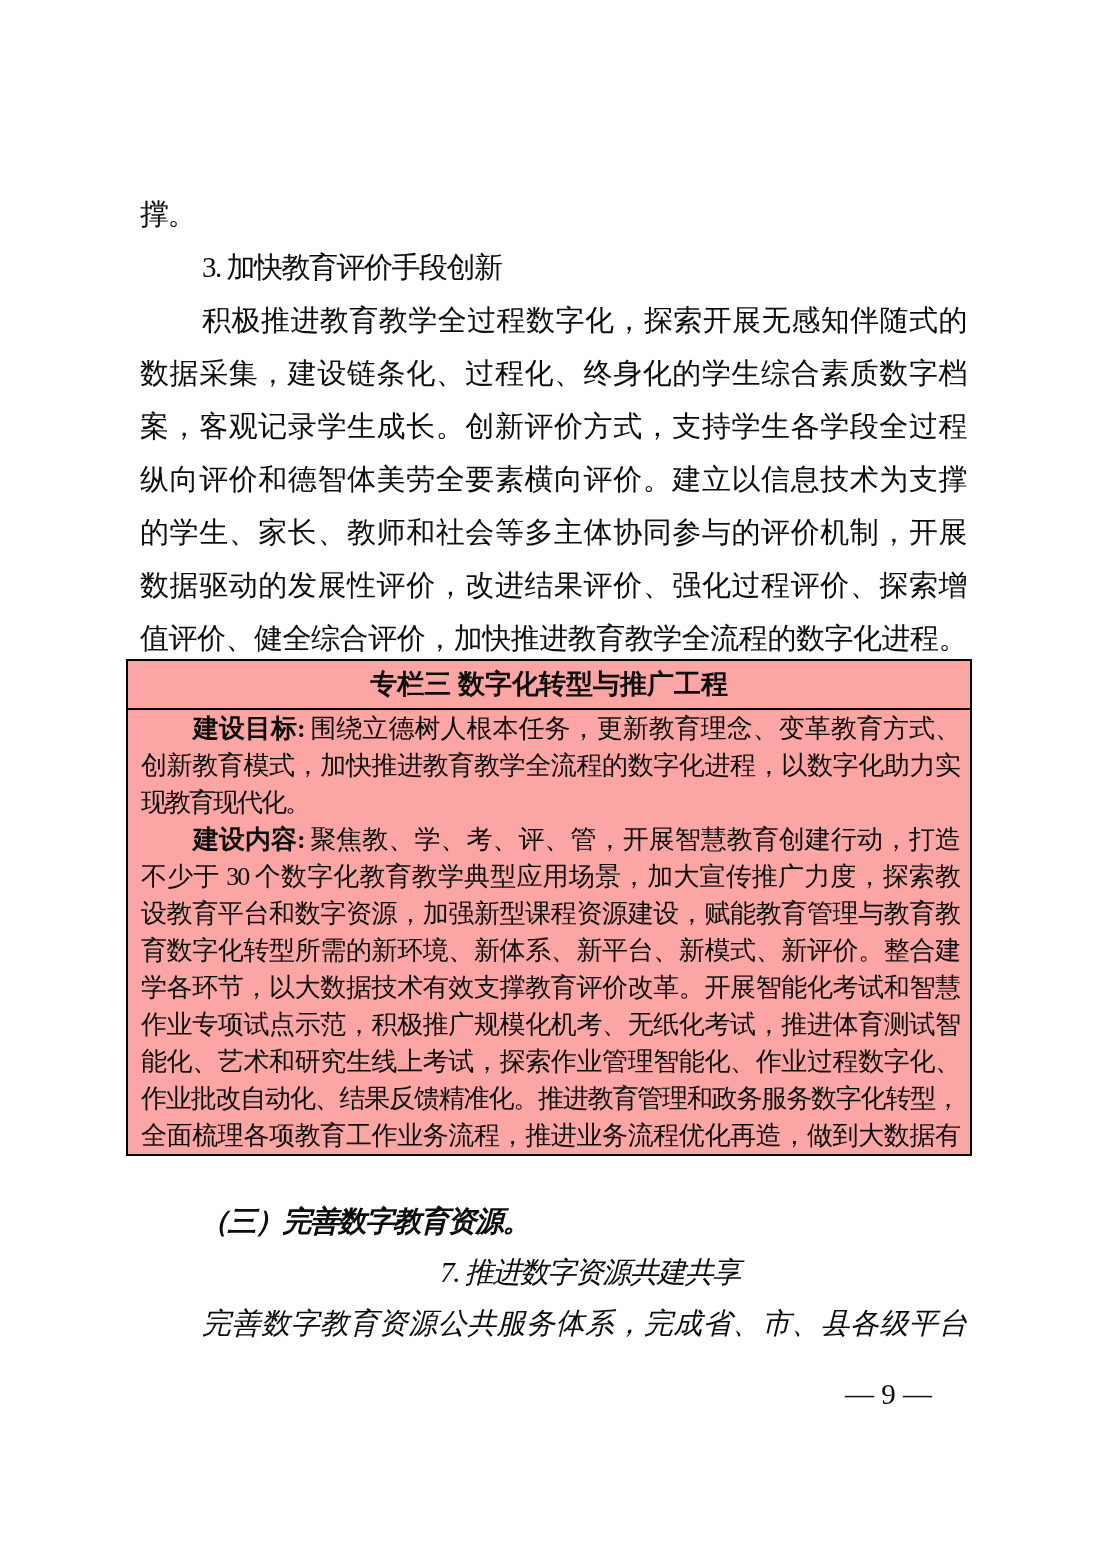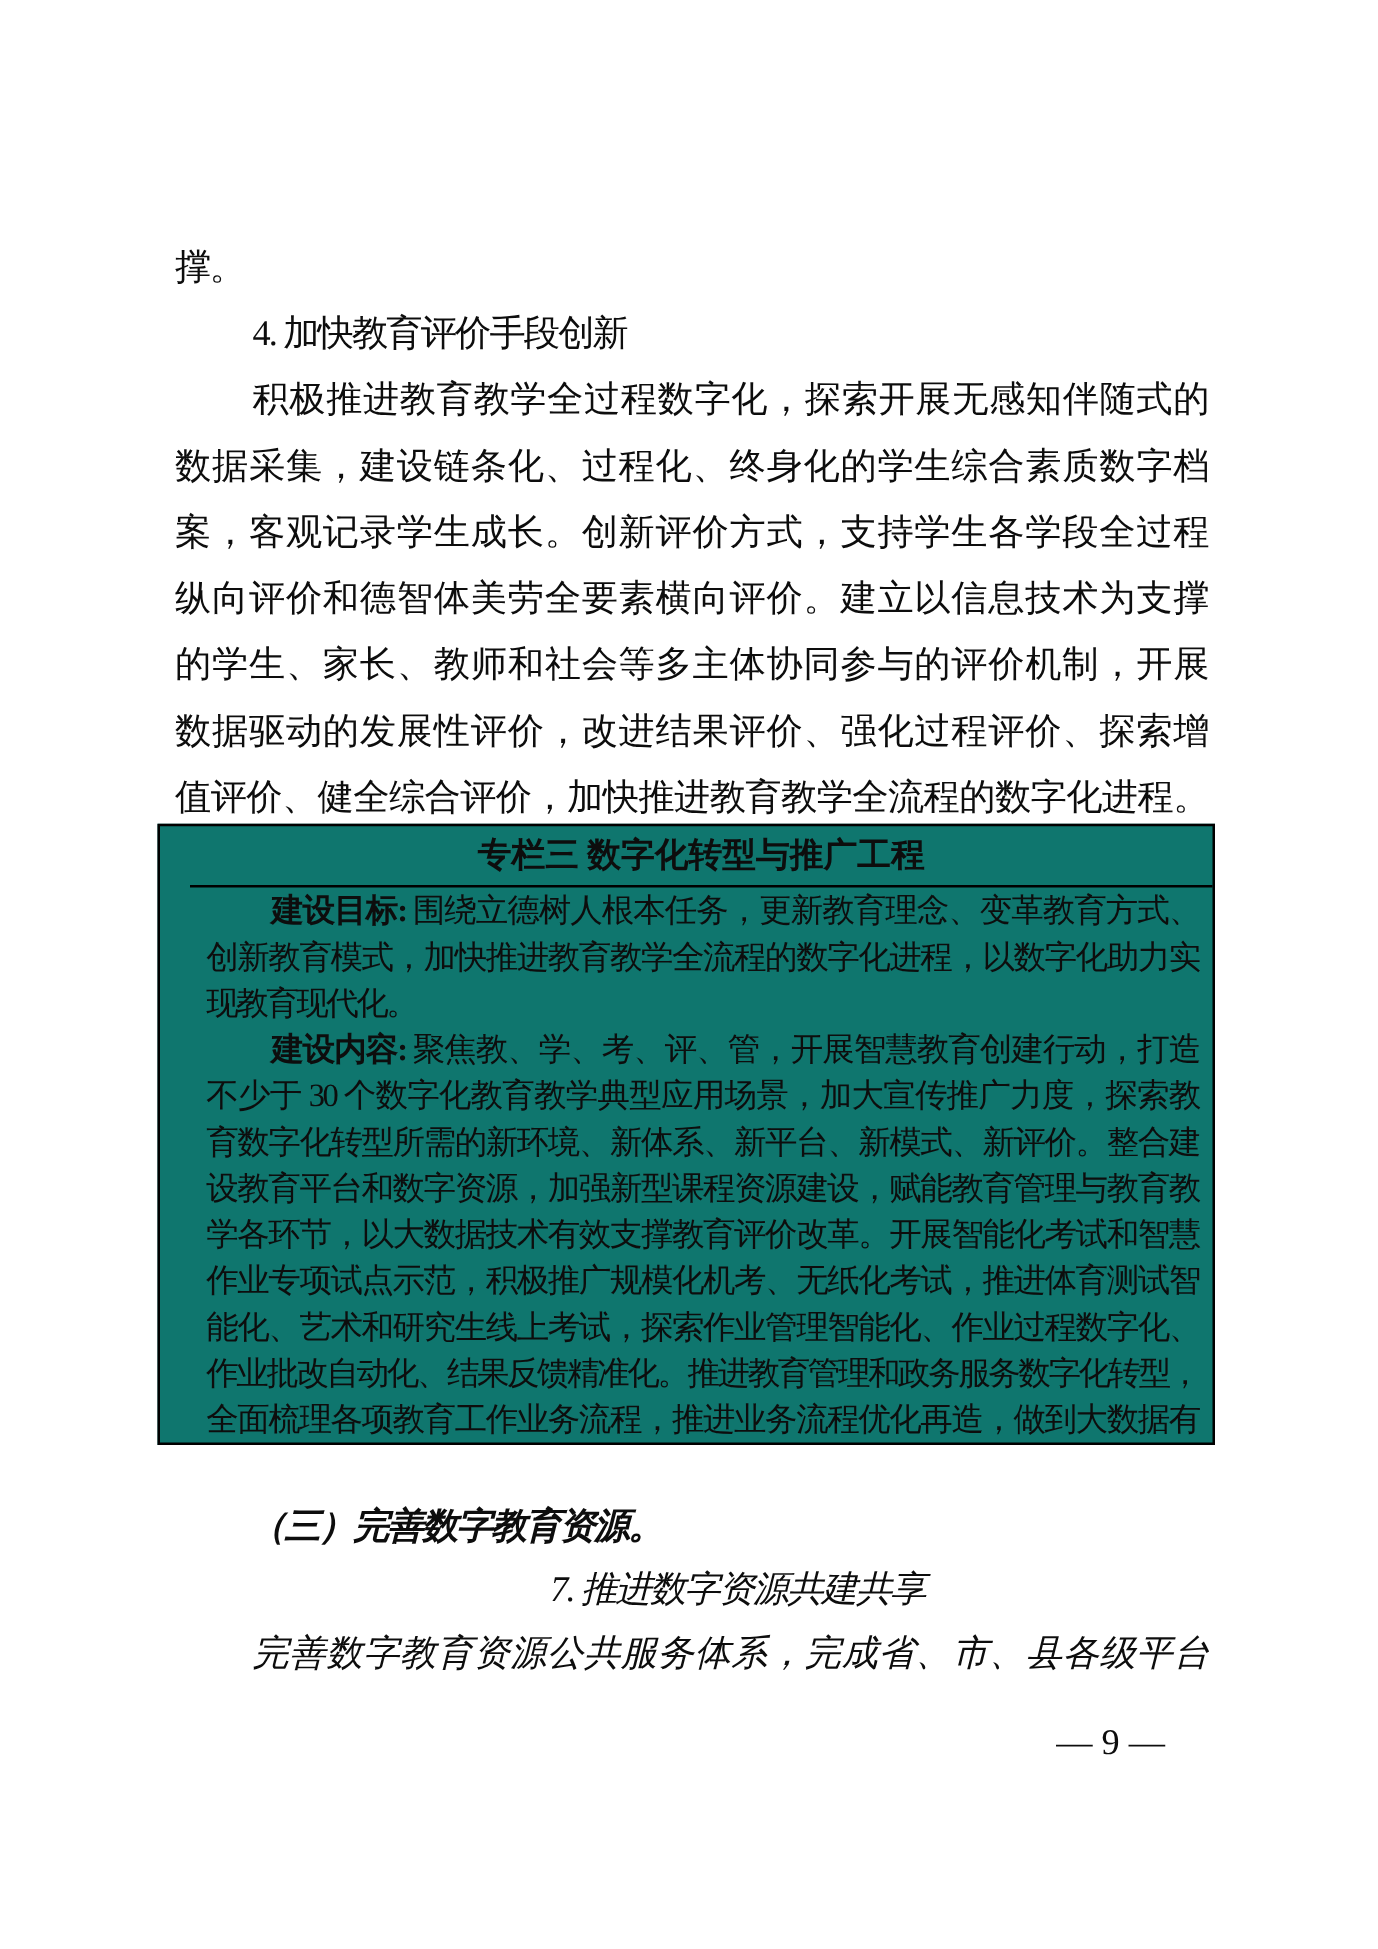--- a/index.html
+++ b/index.html
@@ -39,22 +39,21 @@
   .body-block .ind { text-indent: 62px; }
 
   
   .feature-box {
     position: absolute;
     left: 126px;
     top: 659px;
     width: 846px;
     box-sizing: border-box;
     border: 2px solid #000000;
-    background: #0f766e;
-    padding-left: 24px;
+    background: #fca5a5;
   }
   .box-title {
     height: 47px;
     line-height: 47px;
     text-align: center;
     font-size: 27px;
     font-weight: bold;
     border-bottom: 2px solid #000000;
     letter-spacing: 0;
   }
@@ -101,40 +100,40 @@
     letter-spacing: 0;
   }
 </style>
 </head>
 <body>
 
 <div class="page">
 
   <div class="body-block">
     <div class="line">撑。</div>
-    <div class="line ind">4. 加快教育评价手段创新</div>
+    <div class="line ind">3. 加快教育评价手段创新</div>
     <div class="line ind fill">积极推进教育教学全过程数字化，探索开展无感知伴随式的</div>
     <div class="line fill">数据采集，建设链条化、过程化、终身化的学生综合素质数字档</div>
     <div class="line fill">案，客观记录学生成长。创新评价方式，支持学生各学段全过程</div>
     <div class="line fill">纵向评价和德智体美劳全要素横向评价。建立以信息技术为支撑</div>
     <div class="line fill">的学生、家长、教师和社会等多主体协同参与的评价机制，开展</div>
     <div class="line fill">数据驱动的发展性评价，改进结果评价、强化过程评价、探索增</div>
     <div class="line fill">值评价、健全综合评价，加快推进教育教学全流程的数字化进程。</div>
   </div>
 
   <div class="feature-box">
     <div class="box-title">专栏三 数字化转型与推广工程</div>
     <div class="box-body">
       <div class="bline ind fill"><b class="blabel">建设目标: </b><span>围绕立德树人根本任务，更新教育理念、变革教育方式、</span></div>
       <div class="bline fill">创新教育模式，加快推进教育教学全流程的数字化进程，以数字化助力实</div>
       <div class="bline">现教育现代化。</div>
       <div class="bline ind fill"><b class="blabel">建设内容: </b><span>聚焦教、学、考、评、管，开展智慧教育创建行动，打造</span></div>
       <div class="bline fill">不少于 30 个数字化教育教学典型应用场景，加大宣传推广力度，探索教</div>
+      <div class="bline fill">设教育平台和数字资源，加强新型课程资源建设，赋能教育管理与教育教</div>
       <div class="bline fill">育数字化转型所需的新环境、新体系、新平台、新模式、新评价。整合建</div>
-      <div class="bline fill">设教育平台和数字资源，加强新型课程资源建设，赋能教育管理与教育教</div>
       <div class="bline fill">学各环节，以大数据技术有效支撑教育评价改革。开展智能化考试和智慧</div>
       <div class="bline fill">作业专项试点示范，积极推广规模化机考、无纸化考试，推进体育测试智</div>
       <div class="bline fill">能化、艺术和研究生线上考试，探索作业管理智能化、作业过程数字化、</div>
       <div class="bline fill">作业批改自动化、结果反馈精准化。推进教育管理和政务服务数字化转型，</div>
       <div class="bline fill">全面梳理各项教育工作业务流程，推进业务流程优化再造，做到大数据有</div>
     </div>
   </div>
 
   <div class="after-block">
     <div class="aline h3">（三）完善数字教育资源。</div>

